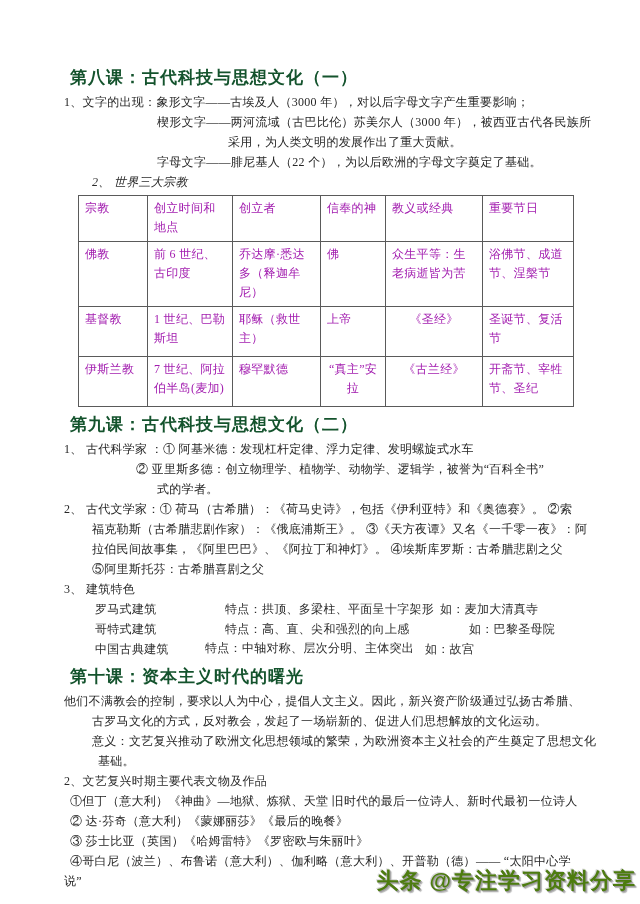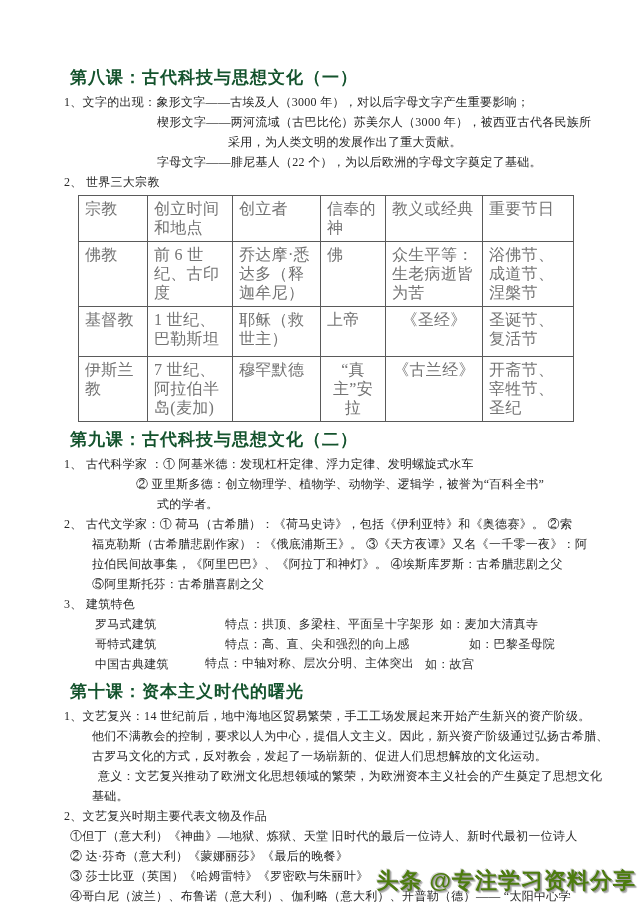--- a/index.html
+++ b/index.html
@@ -16,26 +16,26 @@
   }
   .body-block{margin-left:64px;margin-right:10px;}
   .line{
     font-size:12px;line-height:20px;white-space:nowrap;color:#262626;
     letter-spacing:0.3px;
   }
   
   .writing .line:nth-child(2){padding-left:93px;}
   .writing .line:nth-child(3){padding-left:164px;}
   .writing .line:nth-child(4){padding-left:93px;}
-  .religions-heading{font-size:12px;line-height:20px;margin-left:64px;letter-spacing:0.3px;}
+  .religions-heading{font-size:12px;line-height:20px;margin-left:92px;letter-spacing:0.3px;font-style:italic;}
   
   .rel-table{
     border-collapse:collapse;table-layout:fixed;
     margin:3px 0 2px 78px;width:495px;
-    font-size:16px;line-height:19px;color:#737373;
+    font-size:12px;line-height:19px;color:#a21caf;
   }
   .rel-table th,.rel-table td{
     border:1px solid #5a5a5a;vertical-align:top;text-align:left;
     font-weight:normal;padding:3px 6px 4px 6px;letter-spacing:0.3px;
   }
   .rel-table col.c1{width:69px}.rel-table col.c2{width:85px}
   .rel-table col.c3{width:88px}.rel-table col.c4{width:65px}
   .rel-table col.c5{width:97px}.rel-table col.c6{width:91px}
   .rel-table tr:nth-child(2) td{height:38px}
   .rel-table tr:nth-child(3) td{height:42px}
@@ -157,21 +157,20 @@
       </div>
       <div class="arch-row">
         <span class="arch-name">中国古典建筑</span>
         <span class="arch-feature">特点：中轴对称、层次分明、主体突出</span>
         <span class="arch-example">如：故宫</span>
       </div>
     </div>
 
   <div class="section-title">第十课：资本主义时代的曙光</div>
   <div class="body-block renaissance">
-      <div class="line">1、文艺复兴：14 世纪前后，地中海地区贸易繁荣，手工工场发展起来开始产生新兴的资产阶级。</div>
       <div class="line">他们不满教会的控制，要求以人为中心，提倡人文主义。因此，新兴资产阶级通过弘扬古希腊、</div>
       <div class="line">古罗马文化的方式，反对教会，发起了一场崭新的、促进人们思想解放的文化运动。</div>
       <div class="line">意义：文艺复兴推动了欧洲文化思想领域的繁荣，为欧洲资本主义社会的产生奠定了思想文化</div>
       <div class="line">基础。</div>
     </div>
   <div class="works-heading">2、文艺复兴时期主要代表文物及作品</div>
   <div class="body-block works">
       <div class="line">①但丁（意大利）《神曲》—地狱、炼狱、天堂 旧时代的最后一位诗人、新时代最初一位诗人</div>
       <div class="line">② 达·芬奇（意大利）《蒙娜丽莎》《最后的晚餐》</div>
       <div class="line">③ 莎士比亚（英国）《哈姆雷特》《罗密欧与朱丽叶》</div>

